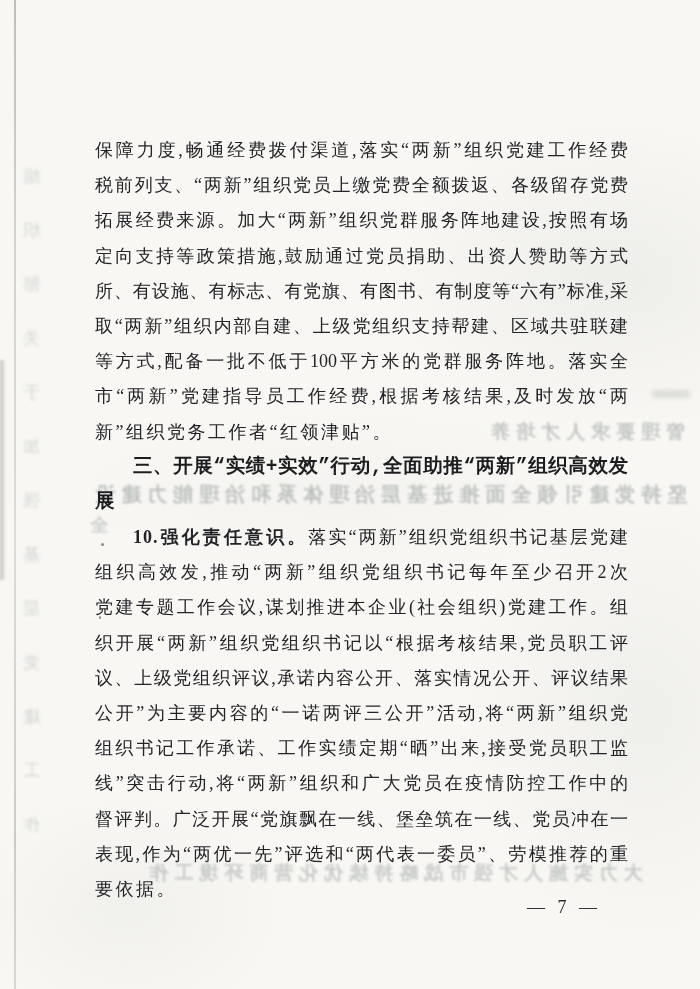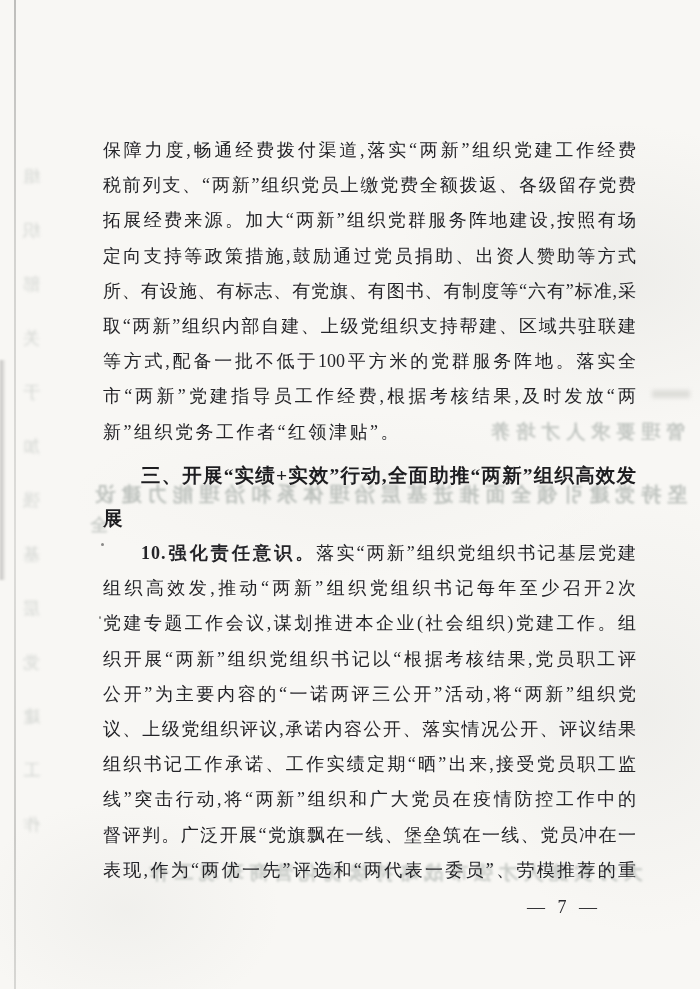--- a/index.html
+++ b/index.html
@@ -54,35 +54,35 @@
     word-break:break-all;transform:scaleX(-1);
     filter:blur(1.4px);opacity:.5;overflow:hidden;pointer-events:none;
   }
   .speck{position:absolute;background:#5a5a58;border-radius:50%;opacity:.7;}
   .speck1{left:101px;top:543px;width:3px;height:3px;}
   .speck2{left:99px;top:616px;width:2px;height:3px;}
   .smudge{position:absolute;left:652px;top:390px;width:38px;height:8px;background:#d8d8d4;filter:blur(2px);opacity:.8;}
 
   
   .textblock{
-    position:absolute;left:103px;top:133px;width:533px;
+    position:absolute;left:95px;top:133px;width:533px;
     color:#242428;
   }
   .line{
     height:35.2px;line-height:35.2px;
     font-size:18px;
     text-align:justify;text-align-last:justify;
     text-justify:inter-character;
     white-space:nowrap;
   }
   .line.lastline{text-align-last:left;letter-spacing:2.5px;}
   .line.indent{padding-left:38px;}
   .line.heading{
-    font-family:Liberation Serif, serif;
-    font-weight:700;font-size:19.5px;color:#1d1d20;margin-top:8px;
+    font-family:Liberation Mono, monospace;
+    font-weight:700;font-size:19.5px;color:#1d1d20;
   }
   .lead-bold{font-weight:700;letter-spacing:1px;}
   .pagenum{
     position:absolute;left:527px;top:897px;width:80px;
     font-size:18px;letter-spacing:4px;color:#2a2a2e;
     font-family:"Liberation Serif","DejaVu Serif",serif;
     white-space:nowrap;
   }
 </style>
 </head>
@@ -113,24 +113,25 @@
     <div class="line">市“两新”党建指导员工作经费,根据考核结果,及时发放“两</div>
     <div class="line lastline">新”组织党务工作者“红领津贴”。</div>
 
     <div class="line heading indent">三、开展“实绩+实效”行动,全面助推“两新”组织高效发</div>
     <div class="line heading lastline">展</div>
 
     <div class="line indent"><span class="lead-bold">10.强化责任意识。</span><span>落实“两新”组织党组织书记基层党建</span></div>
     <div class="line">组织高效发,推动“两新”组织党组织书记每年至少召开2次</div>
     <div class="line">党建专题工作会议,谋划推进本企业(社会组织)党建工作。组</div>
     <div class="line">织开展“两新”组织党组织书记以“根据考核结果,党员职工评</div>
+    <div class="line">议、上级党组织评议,承诺内容公开、落实情况公开、评议结果</div>
     <div class="line">公开”为主要内容的“一诺两评三公开”活动,将“两新”组织党</div>
-    <div class="line">议、上级党组织评议,承诺内容公开、落实情况公开、评议结果</div>
     <div class="line">组织书记工作承诺、工作实绩定期“晒”出来,接受党员职工监</div>
     <div class="line">线”突击行动,将“两新”组织和广大党员在疫情防控工作中的</div>
     <div class="line">督评判。广泛开展“党旗飘在一线、堡垒筑在一线、党员冲在一</div>
     <div class="line">表现,作为“两优一先”评选和“两代表一委员”、劳模推荐的重</div>
+    <div class="line lastline">要依据。</div>
 
   </div>
 
   <div class="pagenum">— 7 —</div>
 
 </div>
 
 </body></html>

